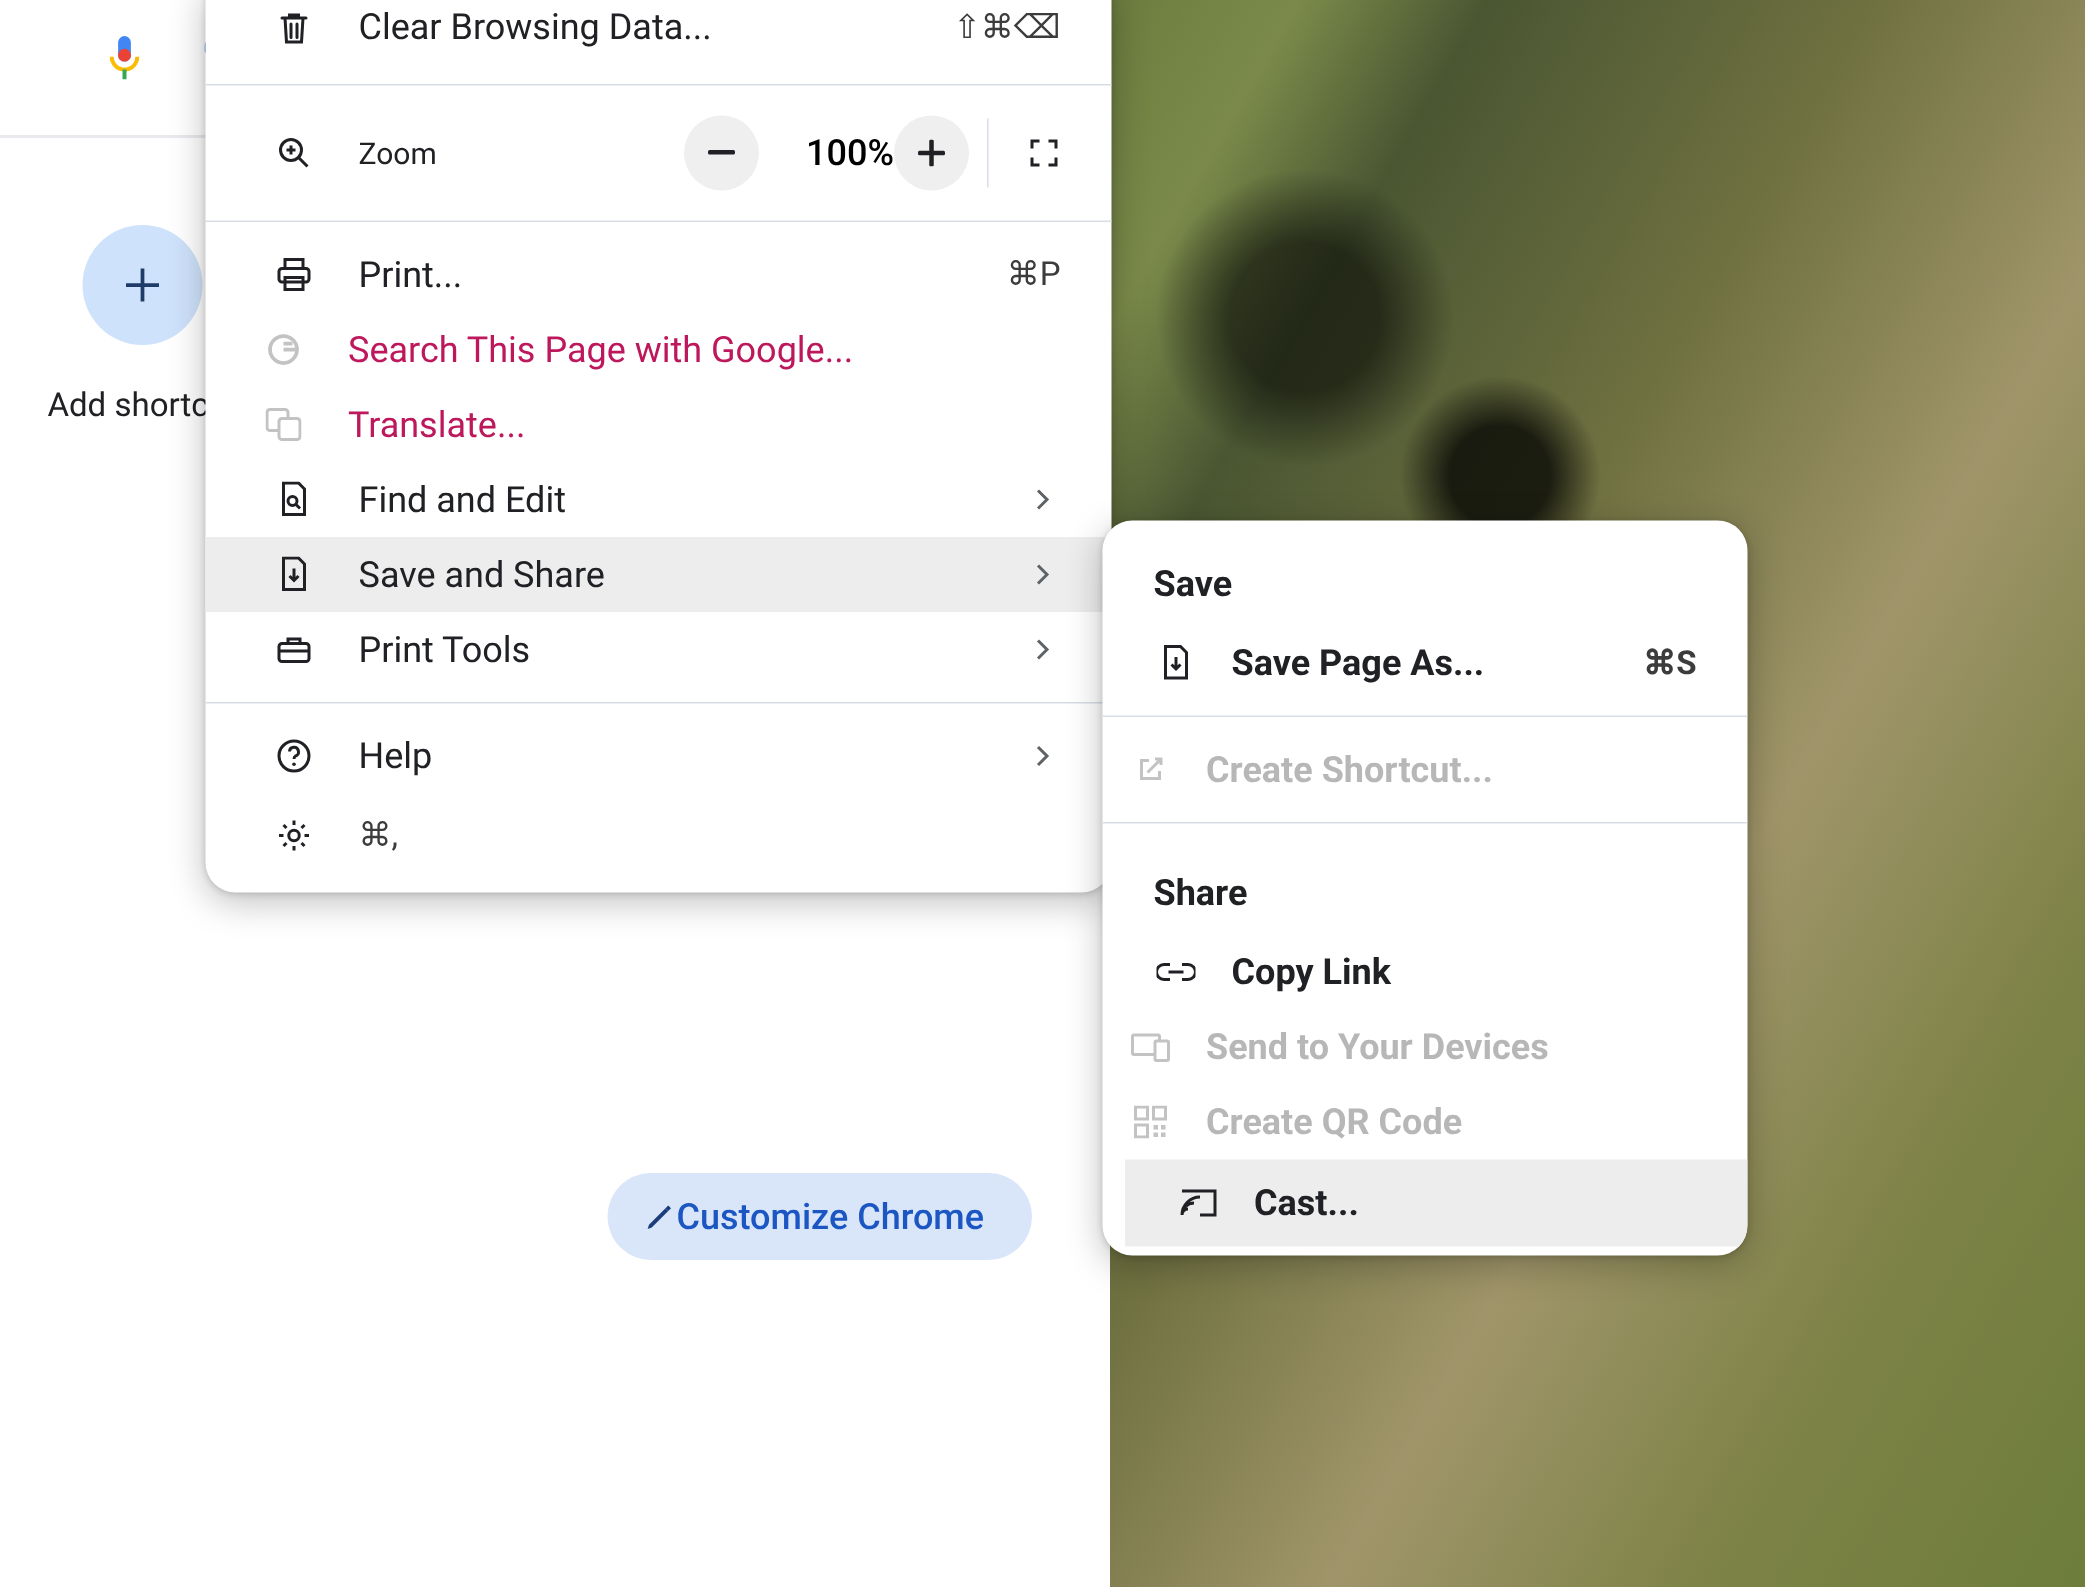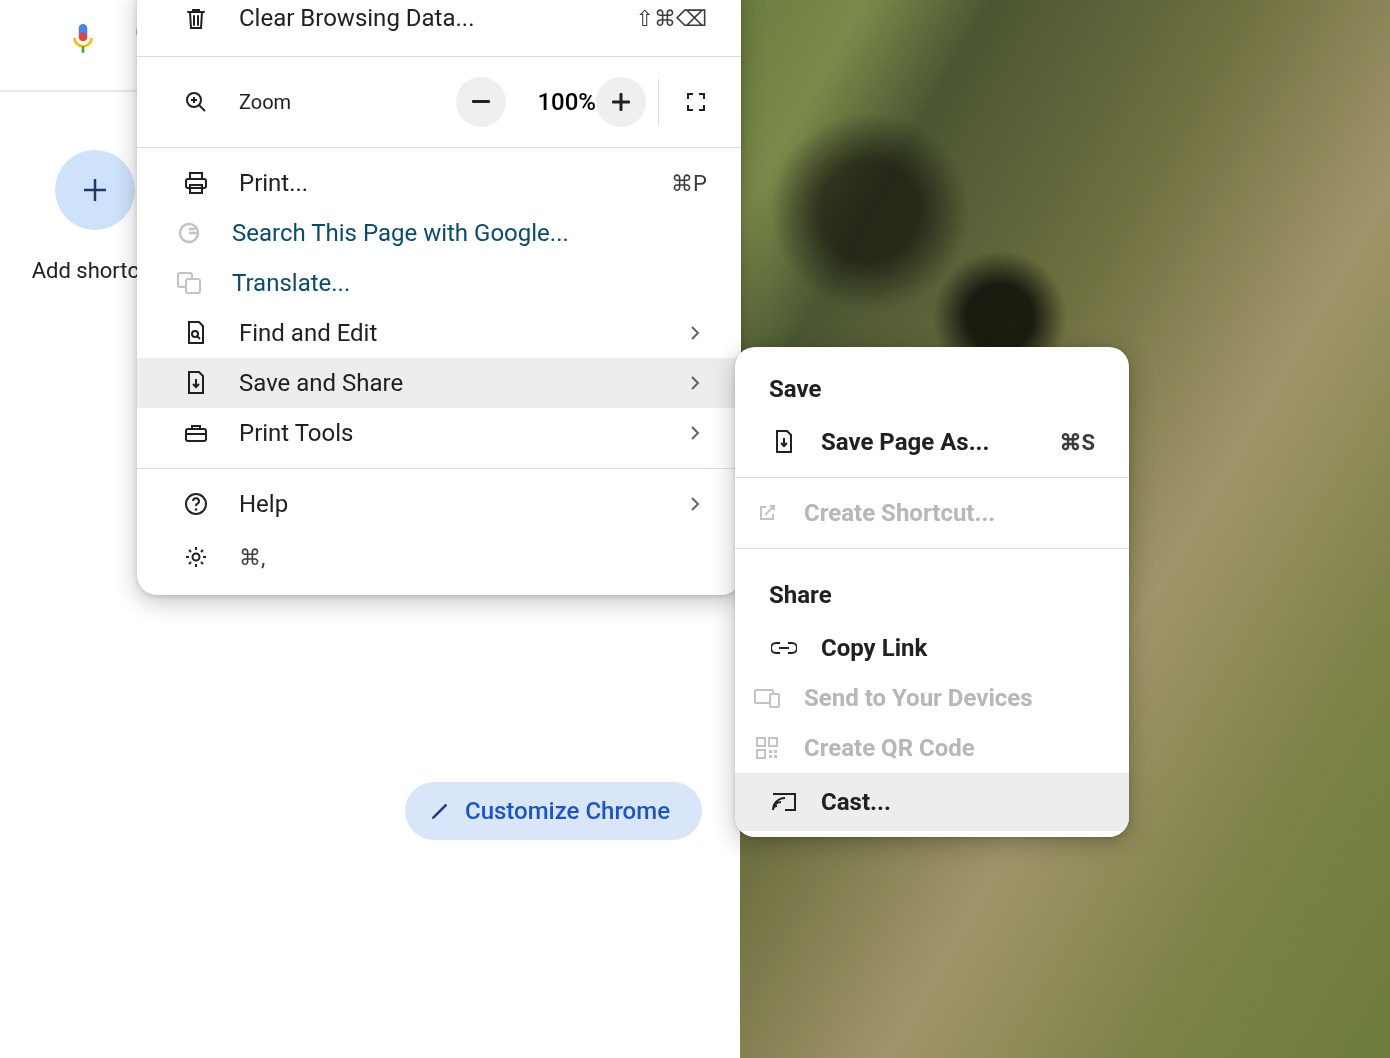--- a/index.html
+++ b/index.html
@@ -96,21 +96,20 @@
   .customize-chip {
     position:absolute;
     left: 405px;
     top: 782px;
     height: 58px;
     padding: 0 32px 0 24px;
     background: #d9e6fa;
     border-radius: 30px;
     display:flex;
     align-items:center;
-    gap: 14px;
     color: #1b56c2;
     font-size: 24px;
     font-weight: 500;
   }
 
   
   .menu {
     position:absolute;
     left: 137px;
     top: -10px;
@@ -124,21 +123,21 @@
   .menu-row {
     display:flex;
     align-items:center;
     height: 50px;
     padding: 0 34px 0 44px;
     font-size: 24px;
     color: #202124;
     position:relative;
   }
   .menu-row.hover { background: #ededee; }
-  .menu-row.disabled { color: #0c4a6e; padding-left: 37px; }
+  .menu-row.disabled { color: #be185d; padding-left: 37px; }
   .menu-row .icon-slot {
     width: 30px;
     display:flex;
     align-items:center;
     justify-content:center;
     margin-right: 28px;
     flex: 0 0 30px;
   }
   .menu-row .label { flex:1; }
   .menu-row .shortcut {
@@ -175,21 +174,21 @@
   .zoom-value { width:90px; text-align:right; font-size:24px; font-weight:500;}
   .vsep {
     width:1px; height:46px; background:#d8dde5; margin: 0 12px;
   }
 
   
   .submenu {
     position:absolute;
     left: 735px;
     top: 347px;
-    width: 394px;
+    width: 430px;
     background:#fff;
     border-radius: 20px;
     box-shadow: 0 6px 24px rgba(0,0,0,0.25), 0 1px 4px rgba(0,0,0,0.15);
     z-index:6;
     overflow:hidden;
     padding: 6px 0;
   }
   .submenu-header {
     font-size: 24px;
     font-weight:700;
@@ -198,21 +197,21 @@
   }
   .submenu-row {
     display:flex;
     align-items:center;
     height:50px;
     padding: 0 34px;
     font-size:24px;
     color:#202124;
     font-weight:bold;
   }
-  .submenu-row.hover { background:#ededee; }
+  .submenu-row.hover { background:#ededee;margin-left:15px; }
   .submenu-row.disabled { color:#b7b7b7;padding-left:17px; }
   .submenu-row .icon-slot {
     width:30px;
     flex:0 0 30px;
     display:flex;align-items:center;justify-content:center;
     margin-right: 22px;
   }
   .submenu-row .label { flex:1; }
   .submenu-row .shortcut { font-size:22px; color:#3c3c3c;}
   .sub-sep { height:1px; background:#d8dde5; margin: 10px 0; }

